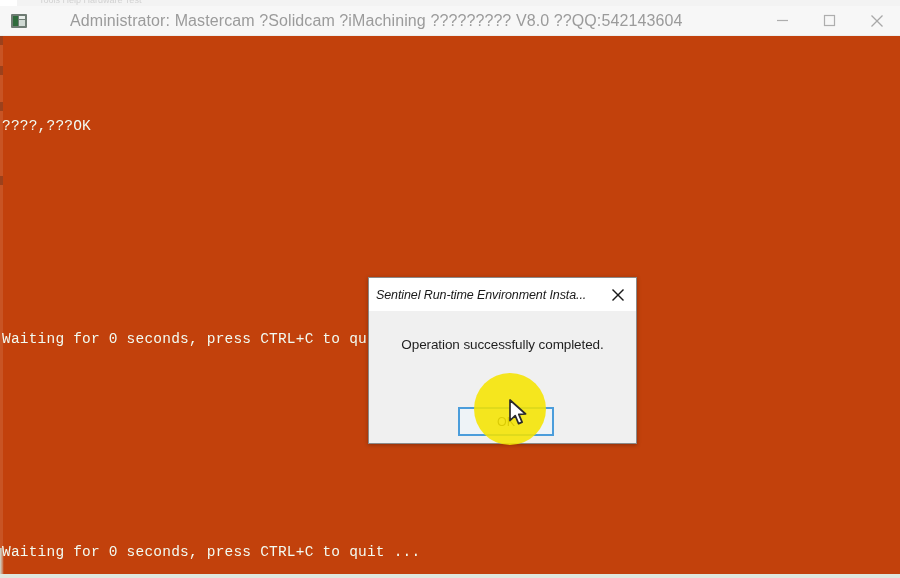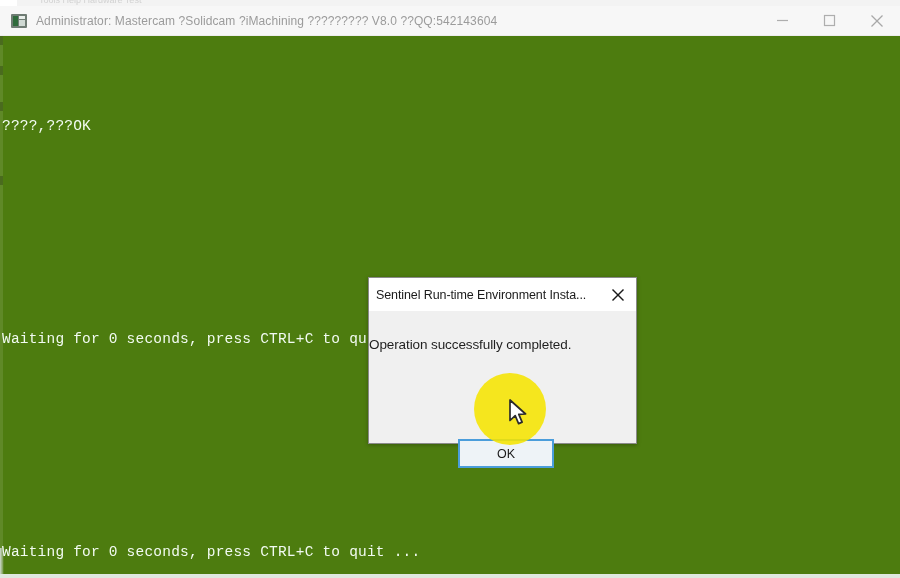--- a/index.html
+++ b/index.html
@@ -84,26 +84,27 @@
     width: 6px; height: 3px;
     background: #e8eeea;
   }
   .tb-icon .i-r2 {
     position: absolute;
     left: 8px; top: 6px;
     width: 6px; height: 6px;
     background: #cfd9d3;
   }
   .tb-title {
-    font-size: 12px;
+    font-size: 16px;
     color: #9b9b9b;
     white-space: nowrap;
     letter-spacing: .1px;
     flex: 1 1 auto;
     overflow: hidden;
+    margin-left: 34px;
   }
   .tb-controls {
     display: flex;
     align-items: stretch;
     height: 30px;
     flex: none;
   }
   .tb-btn {
     width: 47px;
     height: 30px;
@@ -111,21 +112,21 @@
     align-items: center;
     justify-content: center;
     color: #aeaeae;
   }
   .tb-btn svg { display: block; }
 
   
   .console-body {
     position: relative;
     height: 542px;
-    background: #4d7c0f;
+    background: #c2410c;
     overflow: hidden;
   }
   .console-edge-left {
     position: absolute;
     left: 0; top: 0;
     width: 3px; height: 100%;
     background: rgba(255,255,255,0.10);
   }
   .console-edge-left .nub {
     position: absolute;
@@ -170,20 +171,21 @@
     box-sizing: border-box;
     box-shadow: 0 1px 4px rgba(0,0,0,0.28);
   }
   .dlg-titlebar {
     position: relative;
     height: 33px;
     background: #ffffff;
     display: flex;
     align-items: center;
     box-sizing: border-box;
+    font-style: italic;
   }
   .dlg-title {
     font-size: 12.5px;
     color: #1a1a1a;
     margin-left: 7px;
     white-space: nowrap;
     overflow: hidden;
     flex: 1 1 auto;
     letter-spacing: -0.1px;
   }
@@ -198,28 +200,29 @@
   .dlg-body {
     position: relative;
     height: 132px;
     background: #f0f0f0;
     box-sizing: border-box;
   }
   .dlg-message {
     position: absolute;
     left: 0; right: 0;
     top: 26px;
+    text-align: center;
     font-size: 13.5px;
     color: #1f1f1f;
     letter-spacing: -0.1px;
   }
   .dlg-okbtn {
     position: absolute;
     left: 89px;
-    top: 128px;
+    top: 96px;
     width: 96px;
     height: 29px;
     background: #eef3f7;
     border: 2px solid #4b9ddb;
     box-sizing: border-box;
     display: flex;
     align-items: center;
     justify-content: center;
     font-size: 12.5px;
     color: #1b1b1b;

